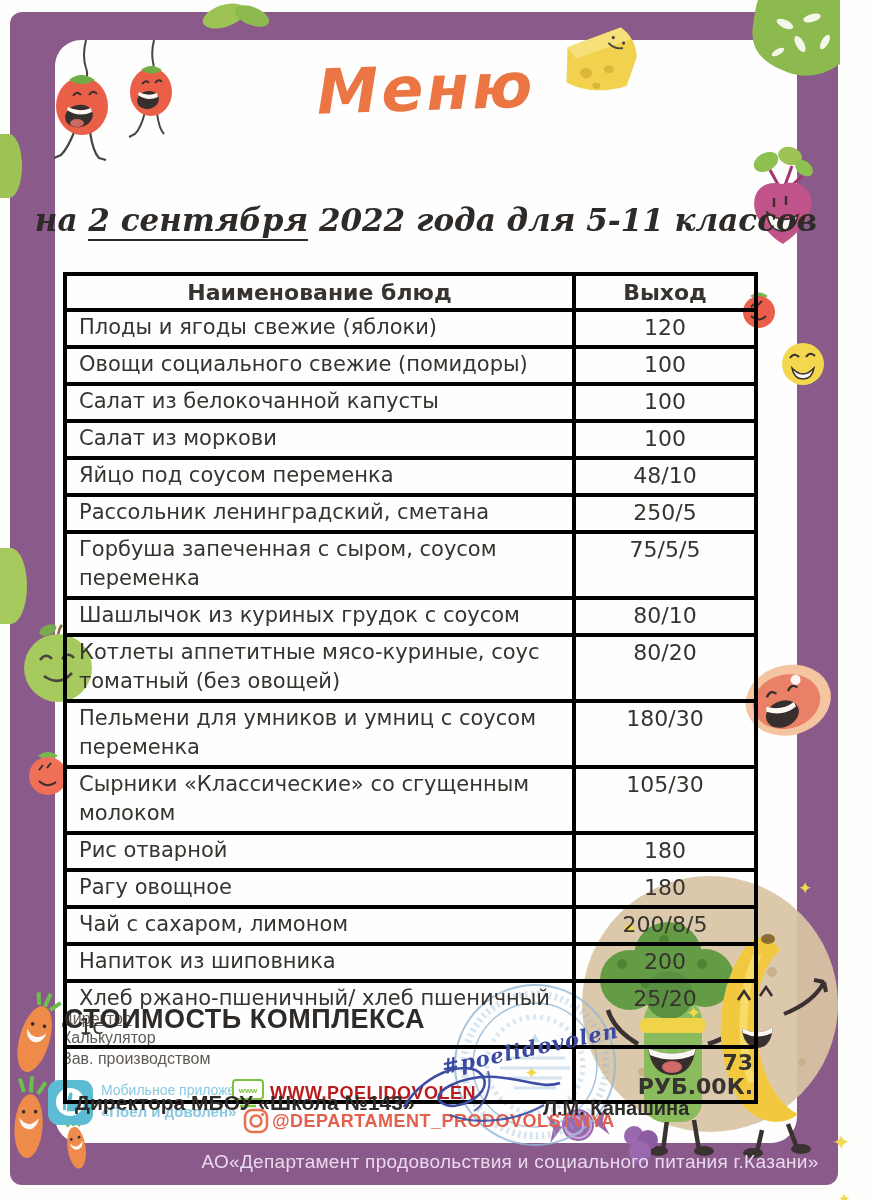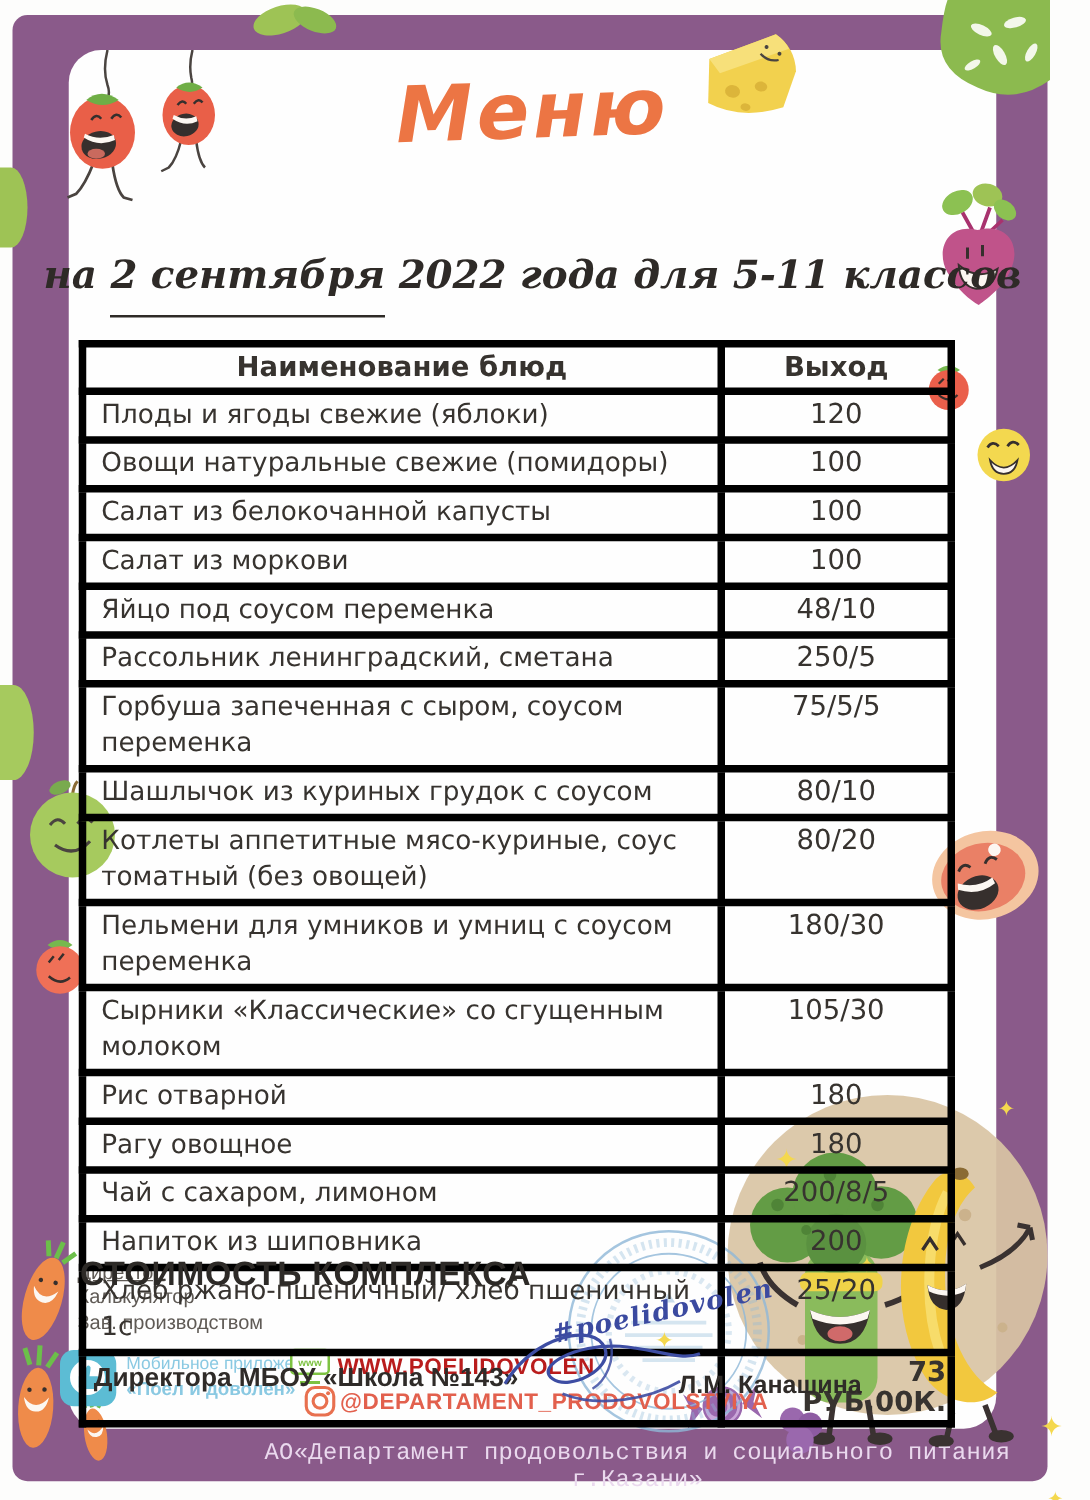--- a/index.html
+++ b/index.html
@@ -11,25 +11,25 @@
   .card{position:absolute;left:55px;top:40px;width:742px;height:1103px;background:#fefefe;
         border-radius:26px;z-index:2;}
   .deco{position:absolute;z-index:3;}
   .content{position:absolute;z-index:5;}
   .ink{position:absolute;z-index:6;}
   
   .title{left:0;top:52px;width:852px;text-align:center;font-size:62px;font-weight:bold;font-style:italic;
          color:#ec7544;letter-spacing:3px;transform:rotate(-2deg);}
   .subtitle{left:0;top:202px;width:852px;text-align:center;font-family:"DejaVu Serif",serif;
             font-style:italic;font-weight:bold;font-size:31px;color:#2e2a27;}
-  .subtitle .u{border-bottom:2.5px solid #2e2a27;padding-bottom:14px;}
+  .subtitle .u{border-bottom:2.5px solid #2e2a27;padding-bottom:1px;}
   
   table.menu{left:63px;top:272px;width:667px;border-collapse:collapse;table-layout:fixed;
              background:transparent;}
-  table.menu th,table.menu td{border:6px solid #000000;}
+  table.menu th,table.menu td{border:4px solid #000000;}
   th.h-name{width:497px;}
   th.h-out{width:170px;}
   table.menu th{font-size:22px;font-weight:bold;height:30px;text-align:center;padding:1px 4px;}
   td.c-name{padding:1px 8px 3px 12px;font-size:21px;line-height:29px;vertical-align:middle;}
   td.c-out{text-align:center;vertical-align:top;font-size:22px;padding-top:3px;}
   tr.single td{height:29px;}
   td.price-left{border-left:none;height:48px;}
   td.price-cell{text-align:right;vertical-align:top;font-weight:bold;font-size:22px;line-height:24px;padding-top:2px;}
   
   .cost-label{left:64px;top:1004px;font-family:"Liberation Sans",sans-serif;font-weight:bold;
@@ -273,21 +273,21 @@
       </tr>
     </thead>
     <tbody>
 
         <tr class="single">
           <td class="c-name">Плоды и ягоды свежие (яблоки)</td>
           <td class="c-out">120</td>
         </tr>
 
         <tr class="single">
-          <td class="c-name">Овощи натуральные свежие (помидоры)</td>
+          <td class="c-name">Овощи социального свежие (помидоры)</td>
           <td class="c-out">100</td>
         </tr>
 
         <tr class="single">
           <td class="c-name">Салат из белокочанной капусты</td>
           <td class="c-out">100</td>
         </tr>
 
         <tr class="single">
           <td class="c-name">Салат из моркови</td>
@@ -396,15 +396,15 @@
 
   <div class="content approver" style="position:absolute;">Л.М. Канашина</div>
 
   <div class="ink hashtag">#poelidovolen</div>
   <svg class="ink" style="left:392px;top:1055px;" width="178" height="80" viewBox="0 0 178 80">
     <path d="M12,52 C34,14 84,2 92,24 C98,40 64,58 50,48 C36,38 68,20 104,22 C132,24 152,34 168,28" stroke="#3d4da3" stroke-width="2.6" fill="none"></path>
     <path d="M58,60 C88,72 128,64 152,50" stroke="#3d4da3" stroke-width="2.2" fill="none" opacity="0.9"></path>
     <path d="M96,16 C101,34 92,50 82,56" stroke="#3d4da3" stroke-width="2" fill="none" opacity="0.85"></path>
   </svg>
 
-  <div class="footer-text" style="position:absolute;font-family:Liberation Mono, monospace;">АО«Департамент продовольствия и социального питания г.Казани»</div>
+  <div class="footer-text" style="position:absolute;">АО«Департамент продовольствия и социального питания г.Казани»</div>
 
 </div>
 
 </body></html>

